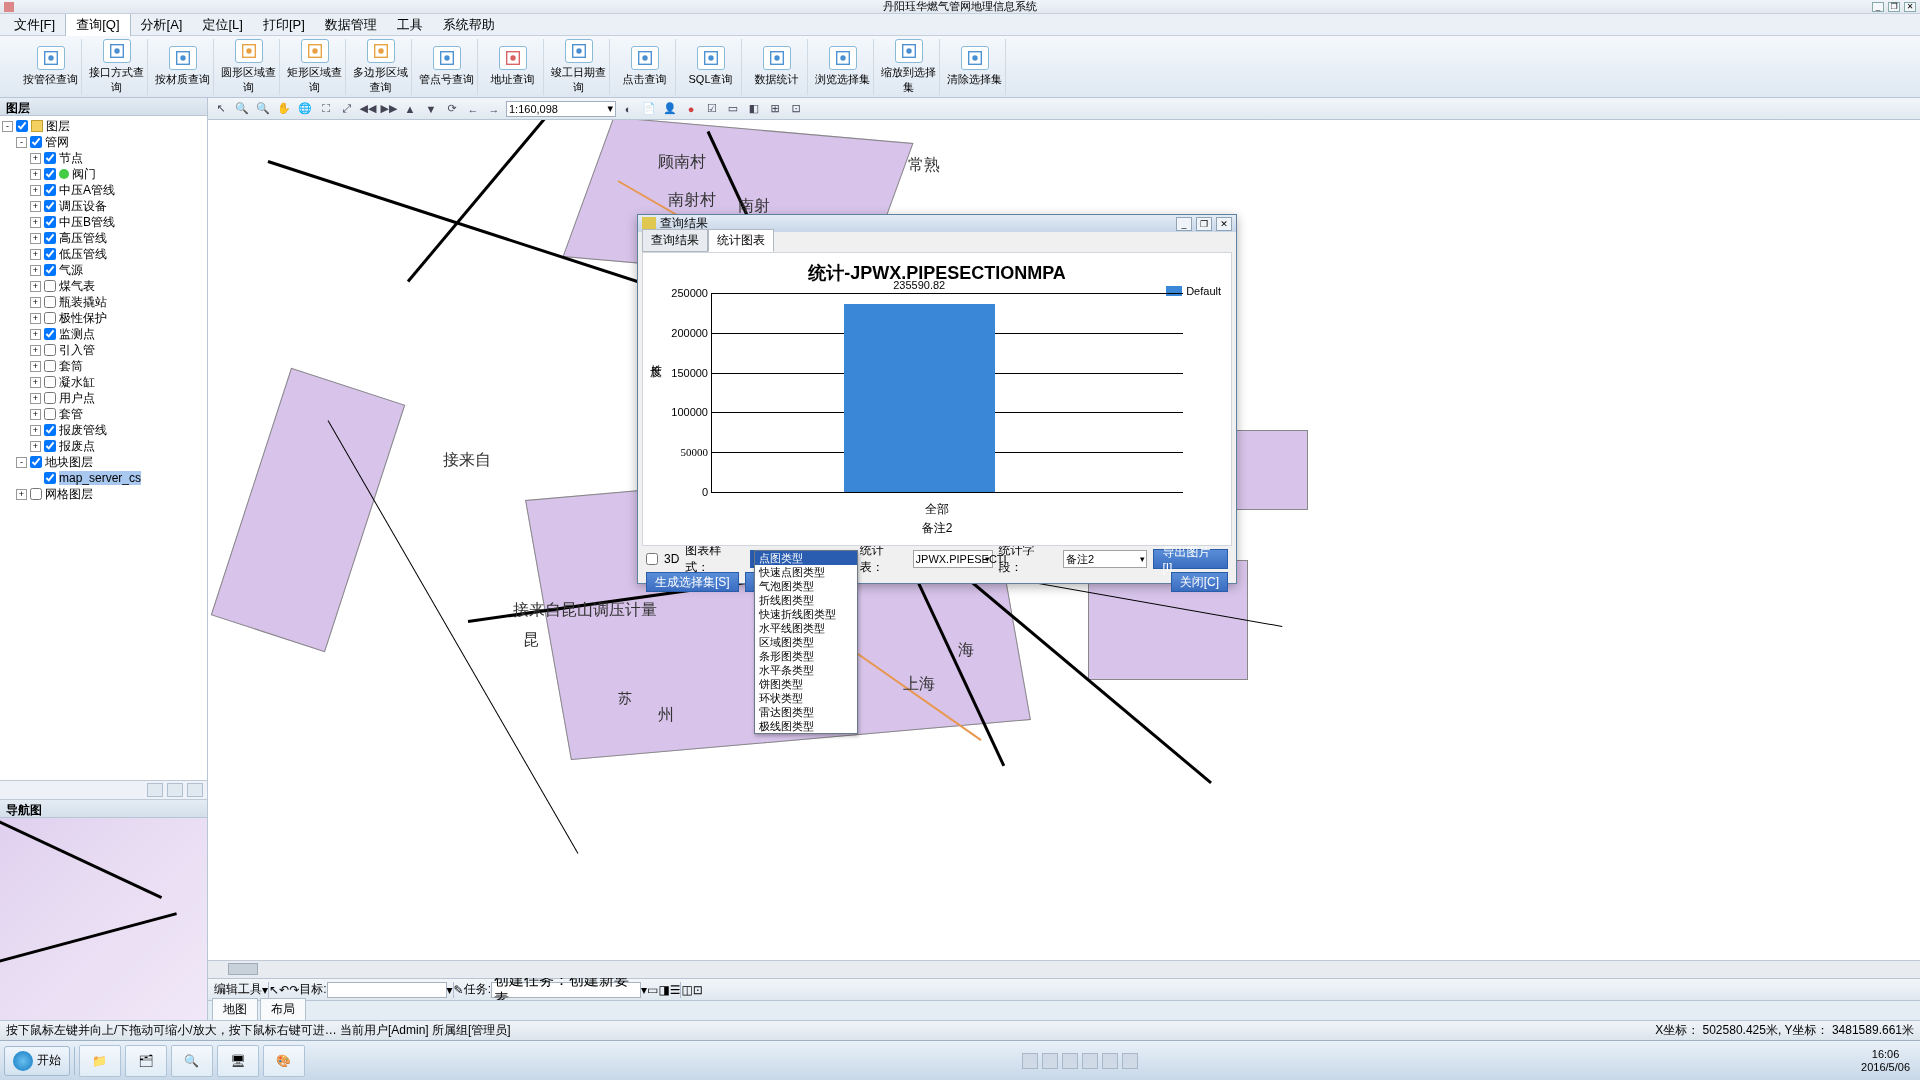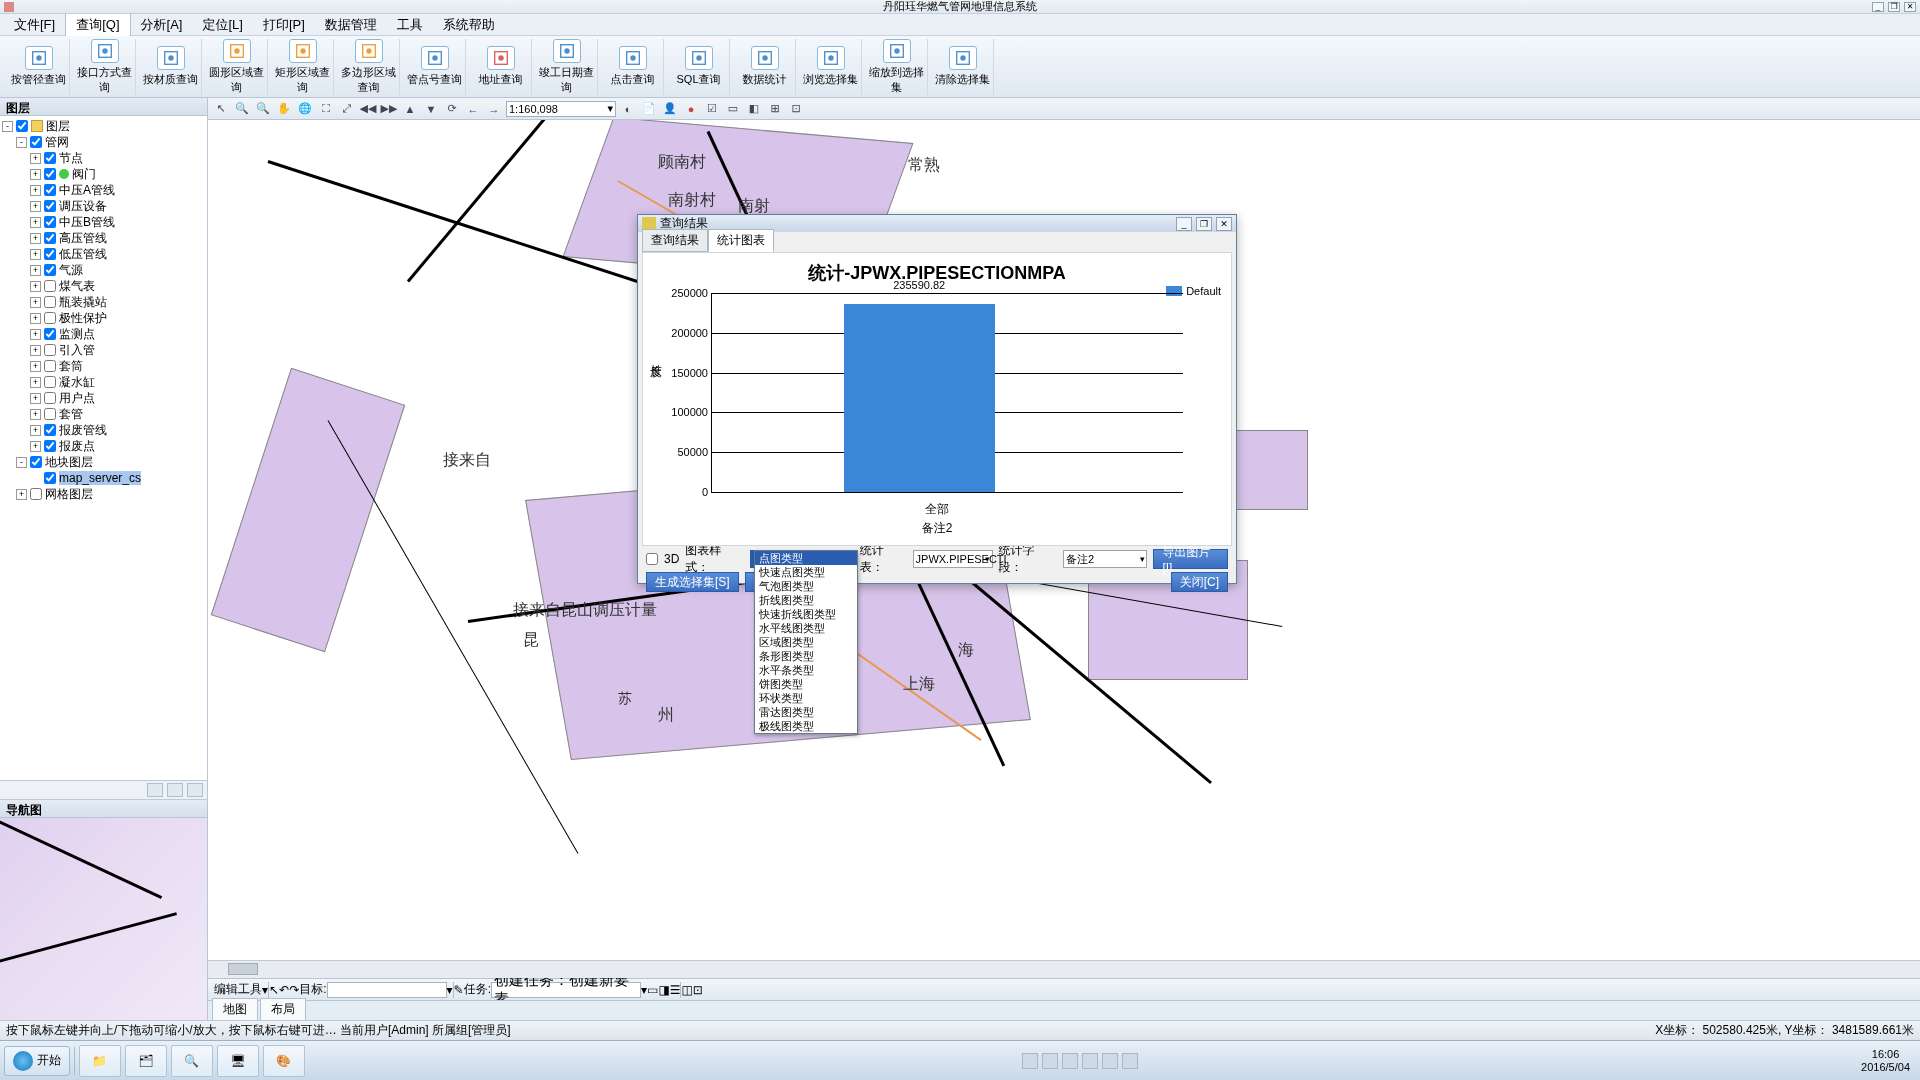--- a/index.html
+++ b/index.html
@@ -4,21 +4,21 @@
 <style>
 * { box-sizing: border-box; margin: 0; padding: 0; font-family: "Microsoft YaHei", SimSun, Arial, sans-serif; }
 body { width: 1920px; height: 1080px; overflow: hidden; background: #e9eff5; font-size: 12px; display: flex; flex-direction: column; }
 .titlebar { height: 14px; background: linear-gradient(#f0f4f8,#e2e8f0); border-bottom: 1px solid #c5d0dc; display: flex; align-items: center; justify-content: center; position: relative; font-size: 11px;}
 .titlebar .appicon { position: absolute; left: 4px; width: 10px; height: 10px; background: #d88; }
 .titlebar .winctl { position: absolute; right: 4px; display: flex; gap: 4px; }
 .titlebar .winctl span { width: 12px; height: 10px; border: 1px solid #8aa; font-size: 8px; text-align: center; line-height: 8px; background: #f5f8fb;}
 .menubar { height: 22px; background: #eaf0f6; display: flex; align-items: center; gap: 0; border-bottom: 1px solid #c5d0dc; padding: 0 4px;}
 .menubar .mitem { padding: 2px 10px; cursor: default; font-size: 13px;}
 .menubar .mitem.active { background: #fff; border: 1px solid #b0c0d0; border-bottom: none;}
-.ribbon { height: 62px; background: linear-gradient(#f4f8fc,#dfe8f2); border-bottom: 1px solid #b8c5d4; display: flex; align-items: center; padding: 2px 8px; gap: 4px;}
+.ribbon { height: 62px; background: linear-gradient(#f4f8fc,#dfe8f2); border-bottom: 1px solid #b8c5d4; display: flex; align-items: center; padding: 2px 20px; gap: 4px;}
 .rbtn { width: 62px; height: 56px; display: flex; flex-direction: column; align-items: center; justify-content: center; gap: 2px; border-right: 1px solid #d0dae5; font-size: 11px; text-align: center; cursor: default;}
 .rbtn .ricon { width: 28px; height: 24px; background: #fff; border: 1px solid #8abada; border-radius: 3px; display: flex; align-items: center; justify-content: center; }
 .rbtn .ricon svg { width: 18px; height: 18px; }
 .content { flex: 1; display: flex; min-height: 0;}
 .leftpanel { width: 208px; display: flex; flex-direction: column; border-right: 1px solid #b8c5d4;}
 .panelhdr { height: 18px; background: linear-gradient(#e4ecf4,#d4dfea); padding: 2px 6px; font-size: 12px; border-bottom: 1px solid #b8c5d4; font-weight: bold;}
 .tree { flex: 1; background: #fff; overflow: auto; padding: 2px; }
 .treerow { display: flex; align-items: center; gap: 3px; height: 16px; font-size: 12px; white-space: nowrap;}
 .treerow .twisty { width: 11px; height: 11px; border: 1px solid #999; font-size: 9px; text-align: center; line-height: 9px;}
 .treerow input[type=checkbox] { width: 12px; height: 12px; }
@@ -473,21 +473,21 @@
           <div class="charttitle">统计-JPWX.PIPESECTIONMPA</div>
           <div class="legend">
               <span class="sw"></span>
               <span>Default</span>
             </div>
           <div class="axistitle-y">长度</div>
           <div class="plot" id="plot">
               <div class="grid" style="top: 100%;"></div>
               <div class="ylabel" style="top: 100%;">0</div>
               <div class="grid" style="top: 80%;"></div>
-              <div class="ylabel" style="top: 80%;">50000</div>
+              <div class="ylabel" style="top: 80%; font-family: Liberation Serif, serif;">50000</div>
               <div class="grid" style="top: 60%;"></div>
               <div class="ylabel" style="top: 60%;">100000</div>
               <div class="grid" style="top: 40%;"></div>
               <div class="ylabel" style="top: 40%;">150000</div>
               <div class="grid" style="top: 20%;"></div>
               <div class="ylabel" style="top: 20%;">200000</div>
               <div class="grid" style="top: 0%;"></div>
               <div class="ylabel" style="top: 0%;">250000</div>
               <div class="bar" style="left: 28%; width: 32%; bottom: 0px; height: 94.2363%;"></div>
               <div class="dval" style="left: 44%; top: -14px;">235590.82</div>
@@ -588,15 +588,15 @@
   <div class="tray" style="margin-left:auto">
     <span></span>
     <span></span>
     <span></span>
     <span></span>
     <span></span>
     <span></span>
   </div>
   <div class="time">
     <div>16:06</div>
-      <div>2016/5/04</div>
+      <div>2016/5/06</div>
   </div>
 </div>
 
 </body></html>

